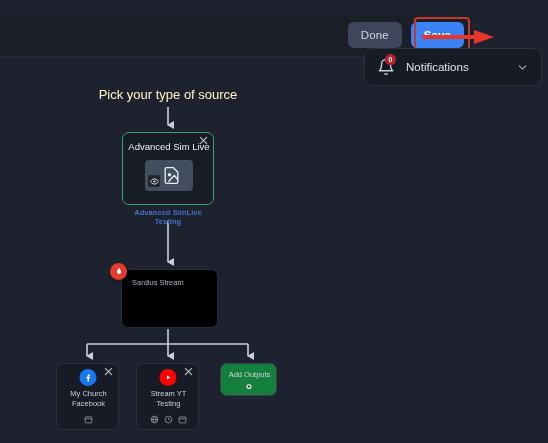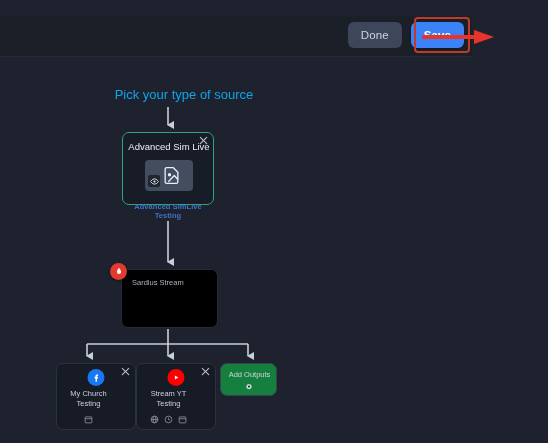--- a/index.html
+++ b/index.html
@@ -78,21 +78,21 @@
     flex: 1; margin-left: 11px;
     font-size: 11.5px; color: #dfe3ec;
   }
   .chev { width: 13px; height: 13px; opacity: .75; }
 
   
   .canvas { position: absolute; left: 0; top: 41px; width: 548px; height: 402px; }
   .flow-title {
     position: absolute; left: 0; top: 46px; width: 336px;
     text-align: center;
-    font-size: 13px; color: #0ea5e9; font-weight: 400; margin-left: 16px;
+    font-size: 13px; color: #fef9c3; font-weight: 400;
   }
 
   svg.edges { position: absolute; left: 0; top: 0; width: 548px; height: 402px; }
 
   
   .node { position: absolute; border-radius: 7px; }
 
   .node-source {
     left: 122px; top: 91px; width: 92px; height: 73px;
     background: #181c26;
@@ -112,21 +112,21 @@
     background: #434d60; border-radius: 4px;
   }
   .thumb-pic { position: absolute; left: 17px; top: 6px; width: 19px; height: 19px; }
   .thumb-eye {
     position: absolute; left: 3px; top: 15px;
     width: 12px; height: 12px;
     background: #21262f; border-radius: 2px;
     display: flex; align-items: center; justify-content: center;
   }
   .source-link {
-    position: absolute; left: 122px; top: 161px; width: 92px;
+    position: absolute; left: 122px; top: 167px; width: 92px;
     text-align: center;
     font-size: 7.5px; color: #3f73c4; font-weight: 700;
     cursor: pointer; letter-spacing: .05px;
   }
 
   .node-stream {
     left: 121px; top: 228px; width: 97px; height: 59px;
     background: #000000; border: 1px solid #262b37;
   }
   .node-stream .stream-label {
@@ -135,21 +135,21 @@
   }
   .stream-badge {
     position: absolute; left: 110px; top: 222px;
     width: 17px; height: 17px; border-radius: 50%;
     background: #e23b2e;
     display: flex; align-items: center; justify-content: center;
     box-shadow: 0 1px 3px rgba(0,0,0,.45);
   }
 
   .node-out {
-    top: 322px; width: 80px; height: 67px;
+    top: 322px; width: 63px; height: 67px;
     background: #171b25; border: 1px solid #2b313e;
   }
   #out-fb { left: 56px; }
   #out-yt { left: 136px; }
   .node-add {
     left: 220px; top: 322px; width: 57px; height: 33px;
     background: #15803d; border: 1px solid #39414f;
   }
   .out-avatar {
     position: absolute; left: 50%; transform: translateX(-50%); top: 5px;
@@ -186,20 +186,33 @@
       <button class="btn btn-secondary">Done</button>
       <button class="btn btn-primary">Save</button>
     </div>
     <div class="save-highlight"></div>
     <svg class="anno-arrow" viewBox="0 0 72 16">
       <line x1="0" y1="8" x2="56" y2="8" stroke="#e8342b" stroke-width="4"></line>
       <polygon points="52,1 72,8 52,15" fill="#e8342b"></polygon>
     </svg>
   </div>
 
+  <div class="notif-panel">
+    <span class="bell-wrap">
+      <svg viewBox="0 0 24 24" width="18" height="18" fill="none" stroke="#c9d0dc" stroke-width="1.8" stroke-linecap="round" stroke-linejoin="round">
+        <path d="M18 8a6 6 0 1 0-12 0c0 7-3 9-3 9h18s-3-2-3-9"></path>
+        <path d="M13.7 21a2 2 0 0 1-3.4 0"></path>
+      </svg>
+      <span class="notif-badge">0</span>
+    </span>
+    <span class="notif-label">Notifications</span>
+    <svg class="chev" viewBox="0 0 24 24" fill="none" stroke="#c2c9d6" stroke-width="2.4" stroke-linecap="round" stroke-linejoin="round">
+      <polyline points="6 9 12 15 18 9"></polyline>
+    </svg>
+  </div>
 
   <div class="canvas">
 
     <div class="flow-title">Pick your type of source</div>
 
     <svg class="edges">
       <defs>
         <marker id="ah" markerWidth="9" markerHeight="9" refX="4.5" refY="7.5" orient="auto" markerUnits="userSpaceOnUse">
           <polygon points="0.5,1.5 8.5,1.5 4.5,8.5" fill="#c9cfd9"></polygon>
         </marker>
@@ -254,21 +267,21 @@
         <svg viewBox="0 0 24 24" width="11" height="11" fill="#ffffff">
           <path d="M14.5 8.5h2V5.5h-2.3C12 5.5 11 6.9 11 8.7v1.8H9V14h2v7h3v-7h2.2l.4-3.5H14V9.1c0-.4.1-.6.5-.6z"></path>
         </svg>
       </div>
       <svg class="close-x" viewBox="0 0 24 24" stroke="#dfe4ec" stroke-width="2.2" stroke-linecap="round">
         <line x1="5" y1="5" x2="19" y2="19"></line>
           <line x1="19" y1="5" x2="5" y2="19"></line>
       </svg>
       <div class="out-name">
         <span>My Church</span><br>
-        <span>Testing</span>
+        <span>Facebook</span>
       </div>
       <div class="out-icons">
         <svg viewBox="0 0 24 24" fill="none" stroke="#cfd5e0" stroke-width="2">
           <rect x="3" y="5" width="18" height="16" rx="2"></rect>
             <line x1="3" y1="10" x2="21" y2="10"></line>
         </svg>
       </div>
     </div>
 
     <div class="node node-out" id="out-yt">

